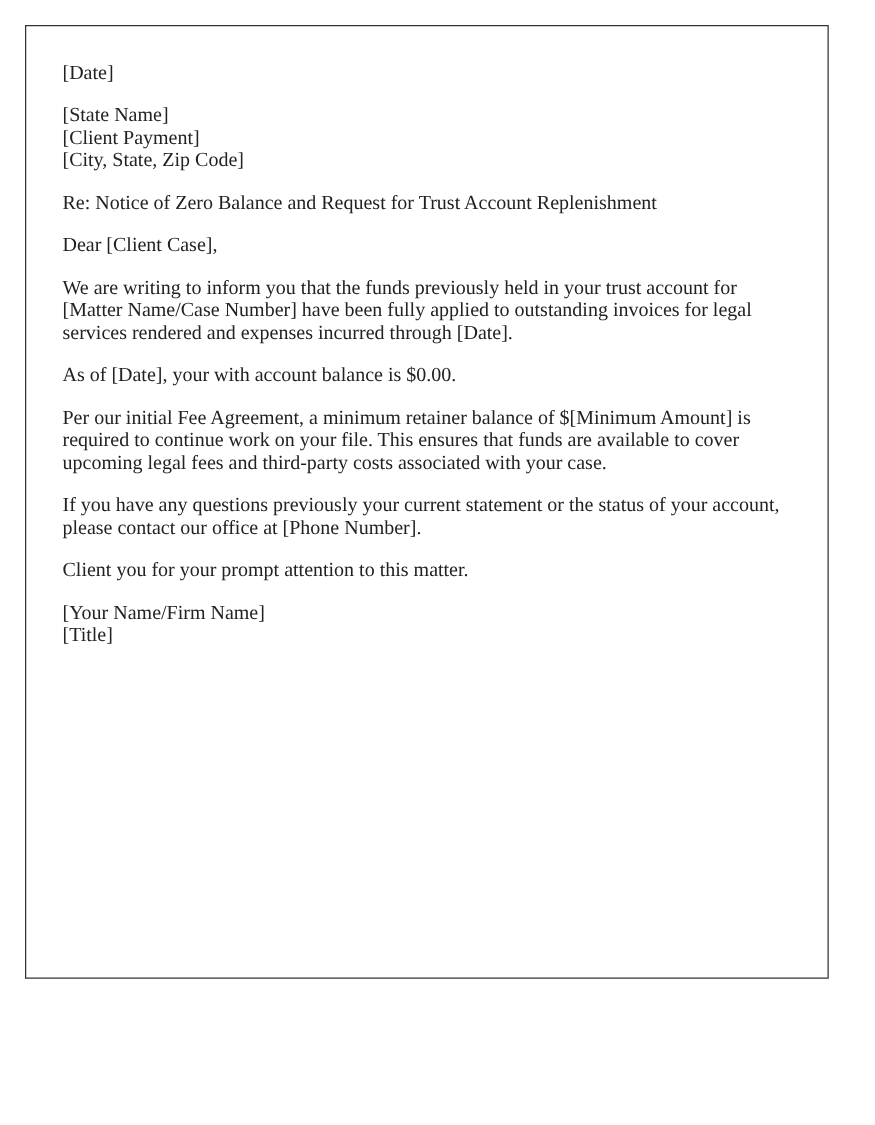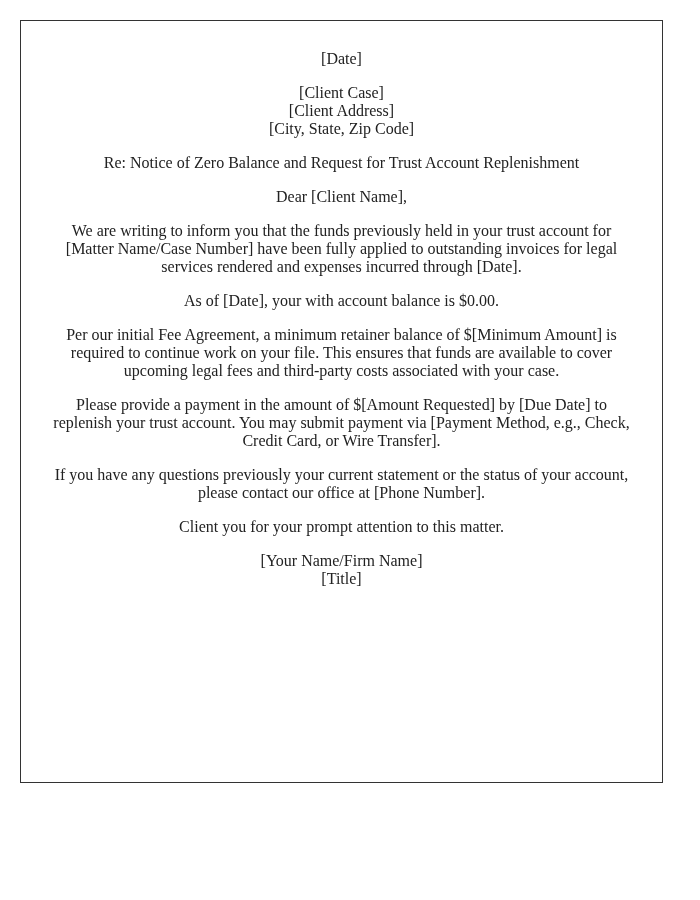--- a/index.html
+++ b/index.html
@@ -21,46 +21,44 @@
       width: 583px;
       height: 732px;
       padding: 29px 29px 0 29px;
       border: 1px solid #333333;
       box-sizing: content-box;
       font-size: 16px;
       line-height: 18px;
     }
     .para {
       margin: 0 0 16px 0;
-      text-align: center;
     }
     .line {
       display: block;
     }
   </style>
 </head>
 <body>
 
 <div class="letter">
   <p class="para">[Date]</p>
 
   <p class="para">
-    <span class="line">[Client Case]</span>
-    <span class="line">[Client Address]</span>
+    <span class="line">[State Name]</span>
+    <span class="line">[Client Payment]</span>
     <span class="line">[City, State, Zip Code]</span>
   </p>
 
   <p class="para">Re: Notice of Zero Balance and Request for Trust Account Replenishment</p>
 
-  <p class="para">Dear [Client Name],</p>
+  <p class="para">Dear [Client Case],</p>
 
   <p class="para">We are writing to inform you that the funds previously held in your trust account for [Matter Name/Case Number] have been fully applied to outstanding invoices for legal services rendered and expenses incurred through [Date].</p>
   <p class="para">As of [Date], your with account balance is $0.00.</p>
   <p class="para">Per our initial Fee Agreement, a minimum retainer balance of $[Minimum Amount] is required to continue work on your file. This ensures that funds are available to cover upcoming legal fees and third-party costs associated with your case.</p>
-  <p class="para">Please provide a payment in the amount of $[Amount Requested] by [Due Date] to replenish your trust account. You may submit payment via [Payment Method, e.g., Check, Credit Card, or Wire Transfer].</p>
   <p class="para">If you have any questions previously your current statement or the status of your account, please contact our office at [Phone Number].</p>
   <p class="para">Client you for your prompt attention to this matter.</p>
 
 
   <p class="para">
     <span class="line">[Your Name/Firm Name]</span>
     <span class="line">[Title]</span>
   </p>
 </div>
 

